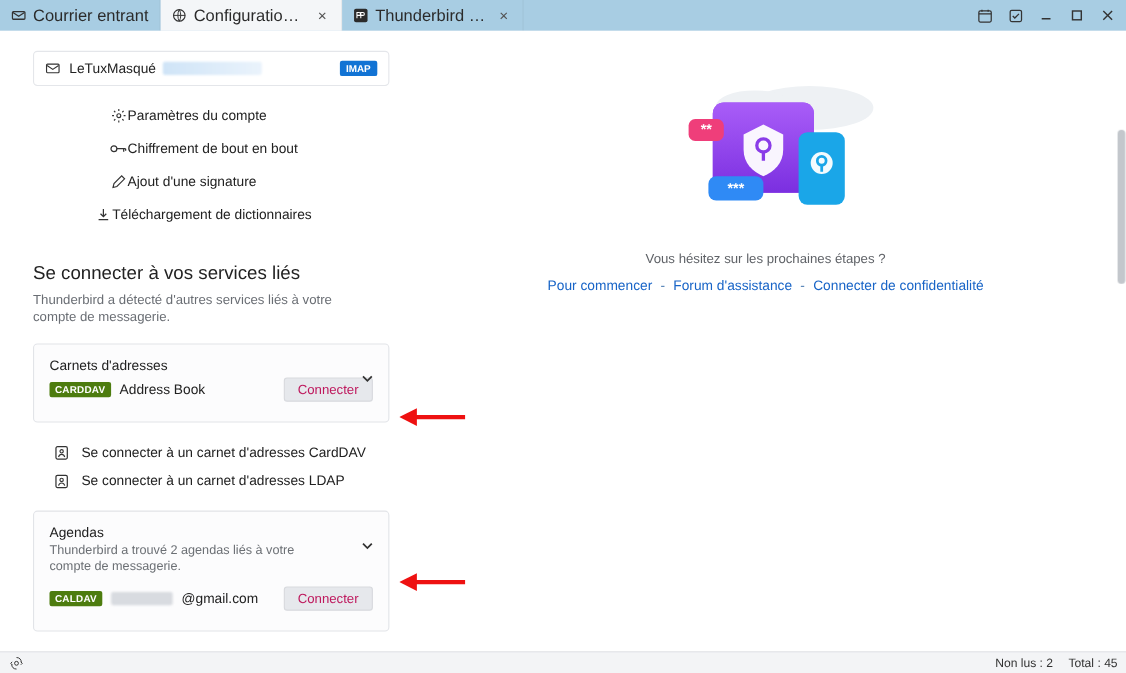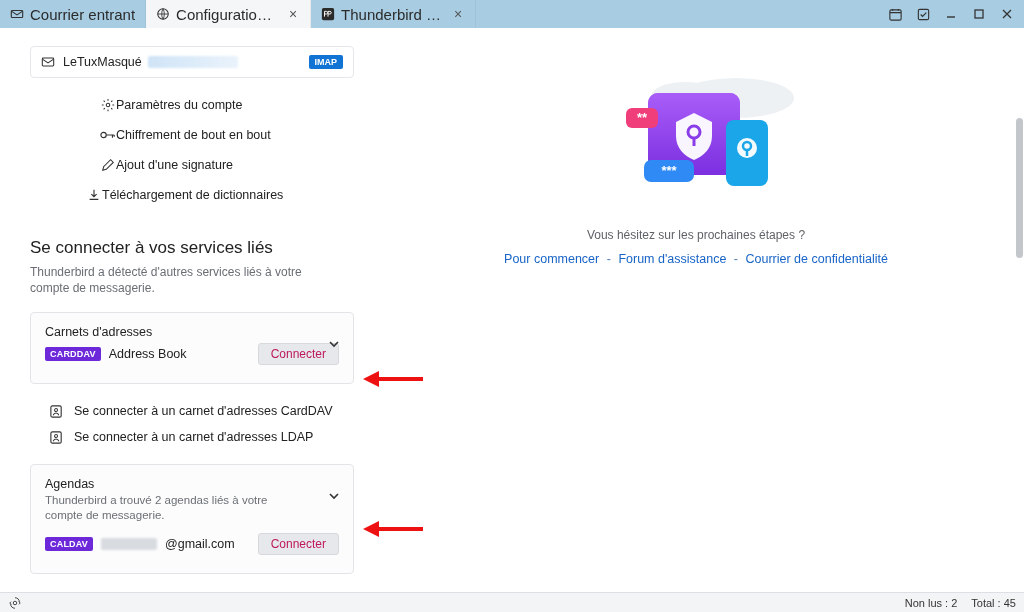--- a/index.html
+++ b/index.html
@@ -29,21 +29,21 @@
   .menu-item.alt { padding-left: 56px; text-align: right; }
   .menu-item .mi-icon { width: 16px; height: 16px; display: flex; align-items: center; justify-content: center; color: #333; }
   .menu-item span.txt { font-size: 12.5px; }
   .section-title { font-size: 17px; font-weight: 400; margin: 28px 0 6px 0; color: #222; }
   .section-desc { font-size: 12px; color: #6a6e74; line-height: 1.35; margin-bottom: 16px; max-width: 300px; }
   .panel { border: 1px solid #e2e4e8; border-radius: 4px; background: #fcfcfd; padding: 12px 14px 14px 14px; margin-bottom: 14px; position: relative; }
   .panel h4 { font-size: 12.5px; font-weight: 400; color: #222; margin-bottom: 2px; }
   .panel p.pdesc { font-size: 11.5px; color: #6b6f74; line-height: 1.3; margin-bottom: 10px; max-width: 245px; }
   .chev { position: absolute; right: 12px; top: 24px; color: #444; }
   .row { display: flex; align-items: center; gap: 8px; margin: 4px 0; }
-  .proto-badge { font-size: 9px; font-weight: bold; color: #fff; background: #6d28d9; padding: 2px 5px; border-radius: 2px; letter-spacing: 0.2px; }
+  .proto-badge { font-size: 9px; font-weight: bold; color: #fff; background: #4d7c0f; padding: 2px 5px; border-radius: 2px; letter-spacing: 0.2px; }
   .row .rowlabel { font-size: 12.5px; color: #222; }
   .row .blur2 { width: 56px; height: 12px; background: #d8dbe0; border-radius: 2px; filter: blur(1px); }
   .btn { margin-left: auto; background: #e6e8ec; border: 1px solid #d7d9dd; border-radius: 3px; padding: 3px 12px; font-size: 12px; color: #be185d; cursor: default; }
   .link-list { margin: 6px 0 0 18px; }
   .link-item { display: flex; align-items: center; gap: 10px; padding: 5px 0; }
   .link-item .li-icon { width: 16px; height: 16px; display:flex; align-items:center; justify-content:center; }
   .link-item span { font-size: 12.5px; }
   .illus { width: 220px; height: 130px; position: relative; margin-bottom: 30px; }
   .hesit { color: #5f6267; font-size: 12px; margin-bottom: 10px; }
   .help-links { font-size: 12.5px; }
@@ -271,21 +271,21 @@
               <circle cx="161" cy="78" r="4" fill="none" stroke="#1aa6e8" stroke-width="2.5"></circle>
               <path d="M161 82v6" stroke="#1aa6e8" stroke-width="2.5"></path>
             </svg>
           </div>
           <div class="hesit">Vous hésitez sur les prochaines étapes ?</div>
           <div class="help-links">
             <a href="#">Pour commencer</a>
             <span class="sep">-</span>
             <a href="#">Forum d'assistance</a>
             <span class="sep">-</span>
-            <a href="#">Courrier de confidentialité</a>
+            <a href="#">Connecter de confidentialité</a>
           </div>
         </div>
       </div>
     </div>
     <div class="scrollbar-fake"></div>
   </div>
 
   <div class="statusbar">
     <span>
         <svg width="14" height="14" viewBox="0 0 16 16">

